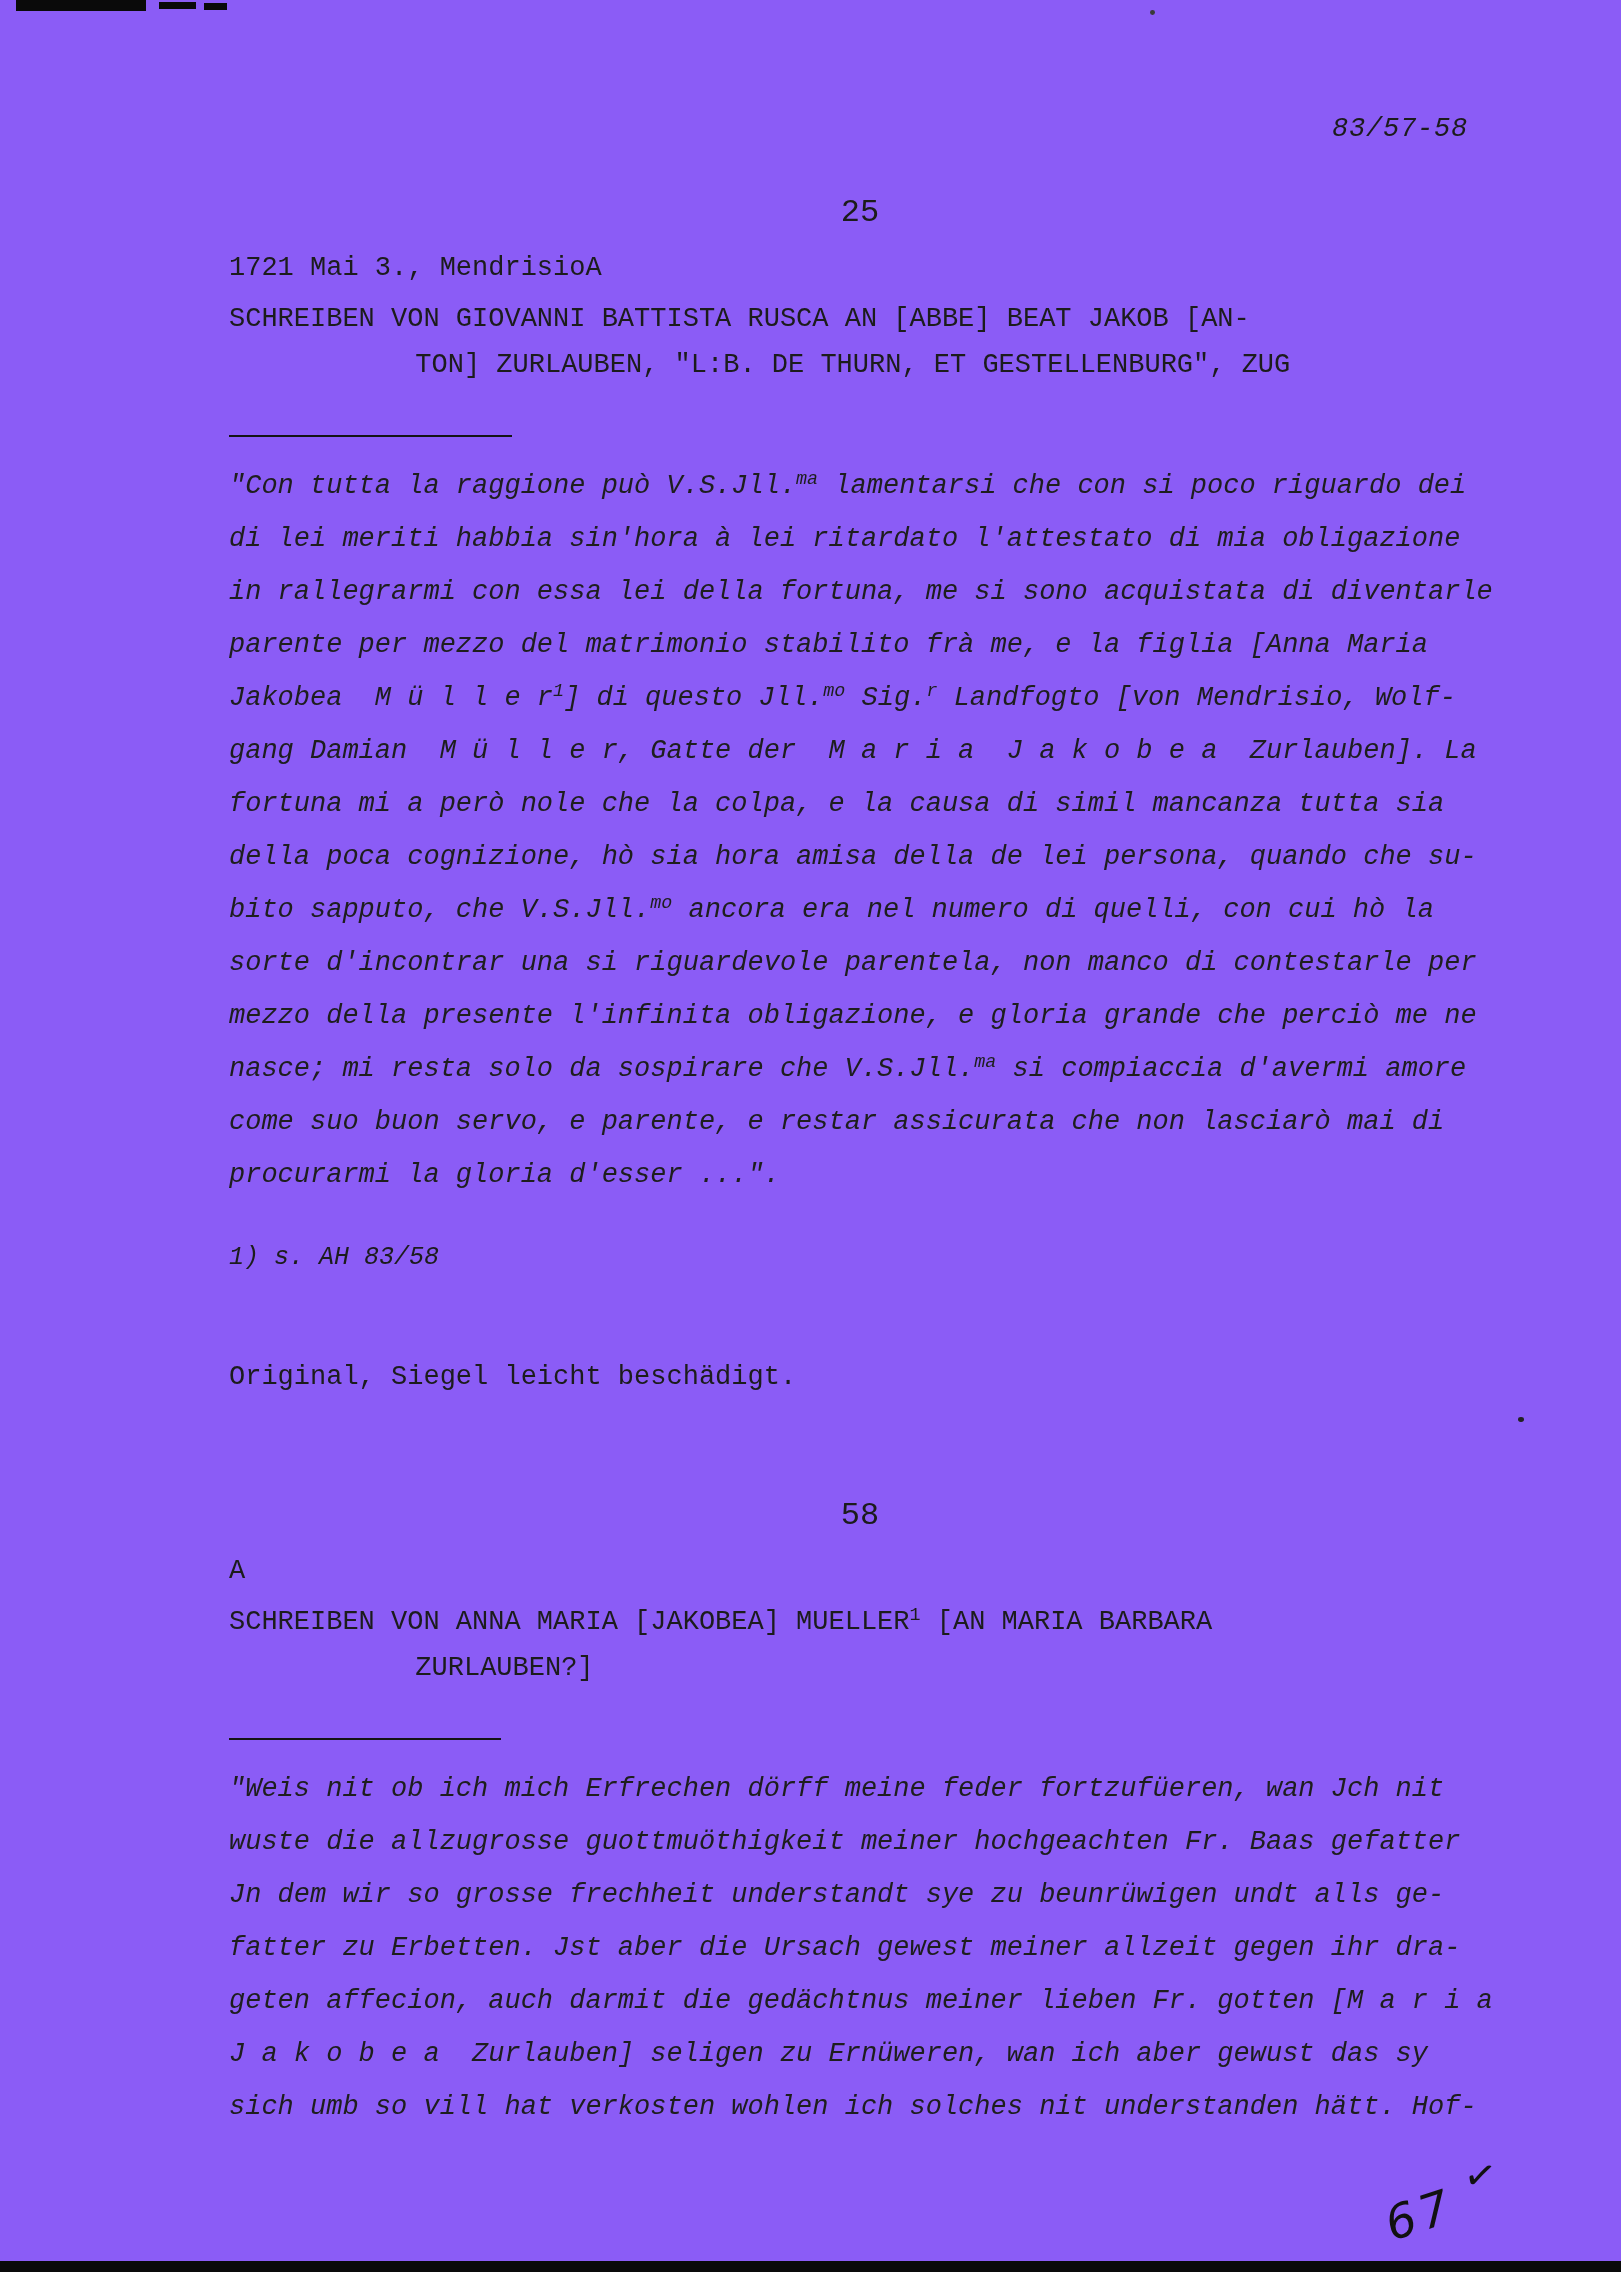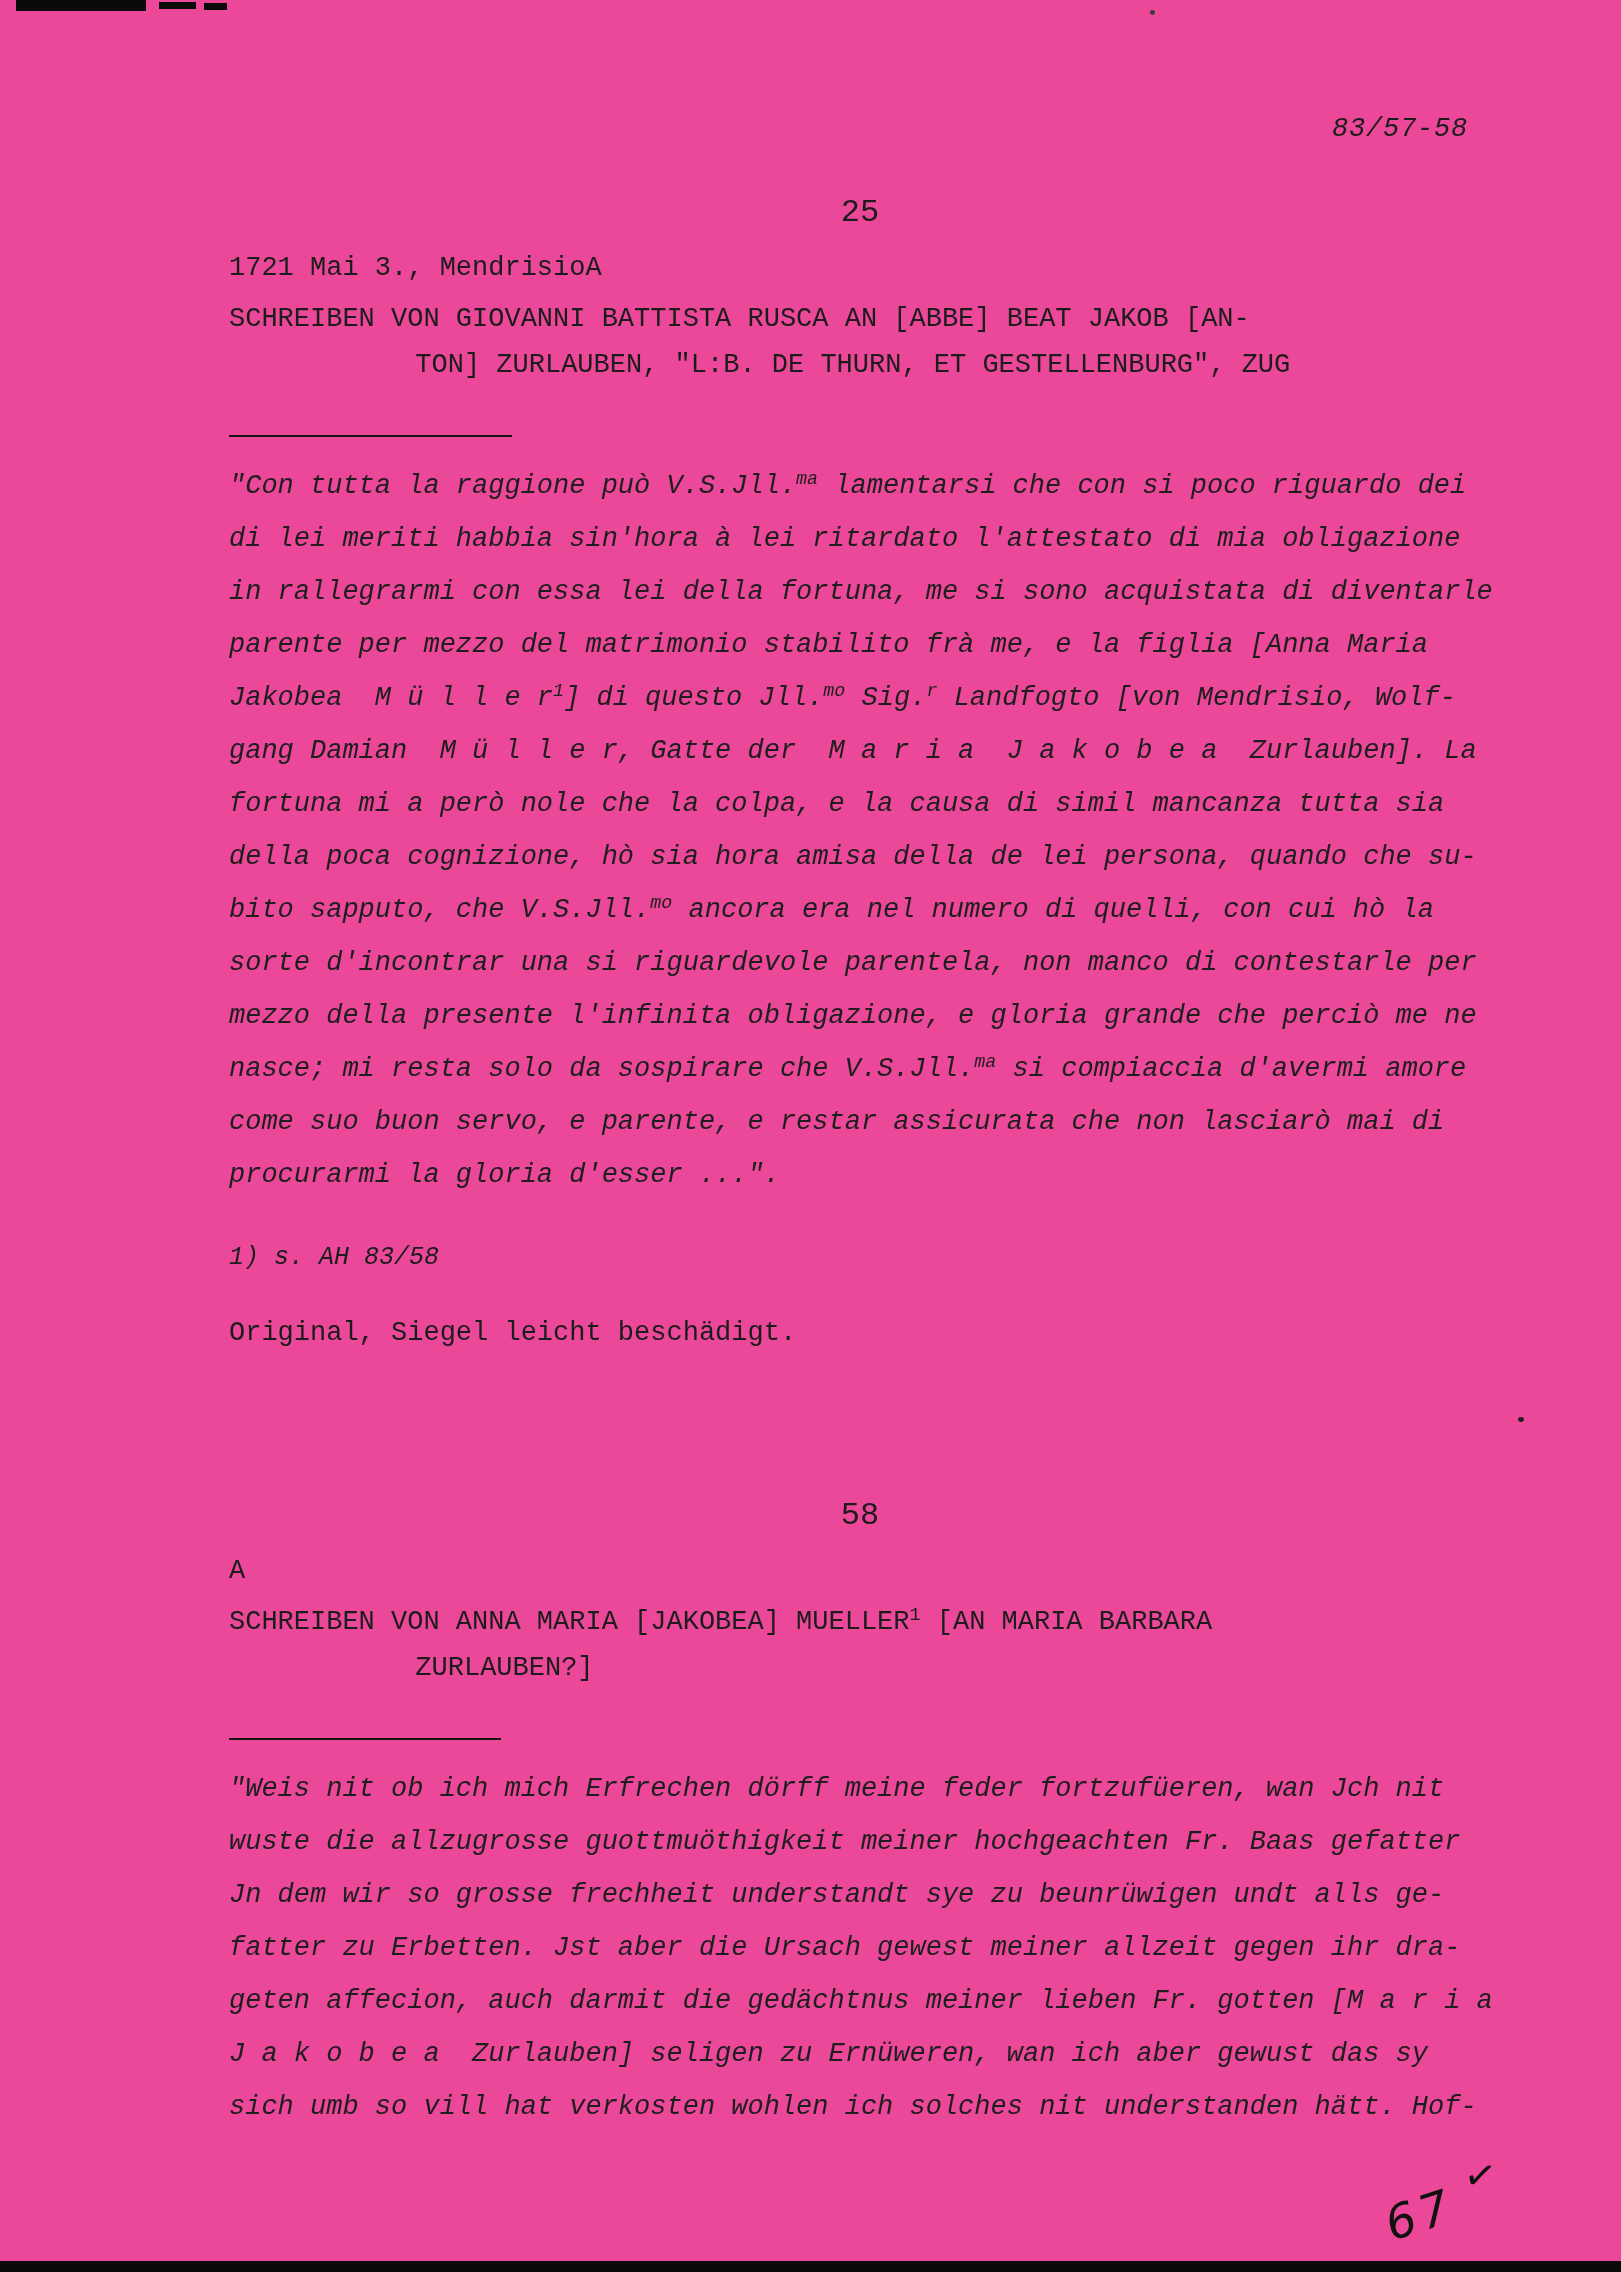--- a/index.html
+++ b/index.html
@@ -4,21 +4,21 @@
 <style>
   html, body {
     margin: 0;
     padding: 0;
     background: #ffffff;
   }
   .page {
     position: relative;
     width: 1622px;
     height: 2273px;
-    background: #ec4899;
+    background: #8b5cf6;
     overflow: hidden;
     font-family: "Liberation Mono", "DejaVu Sans Mono", monospace;
     color: #1c1c1c;
     font-size: 27px;
   }
 
   
   .artifact { position: absolute; background: #0a0a0a; }
   .dash-1 { left: 16px;  top: 0;   width: 130px; height: 10.5px; }
   .dash-2 { left: 159px; top: 1.6px; width: 37px;  height: 7.3px;  }
@@ -79,21 +79,21 @@
   }
 
   .footnote {
     margin-top: 40px;
     font-style: italic;
     font-size: 25px;
     line-height: 32px;
   }
 
   .notes {
-    margin-top: 41px;
+    margin-top: 85px;
     line-height: 37px;
     white-space: pre;
   }
 
   sup {
     font-size: 0.68em;
     line-height: 0;
     position: relative;
     top: -0.5em;
     vertical-align: baseline;

